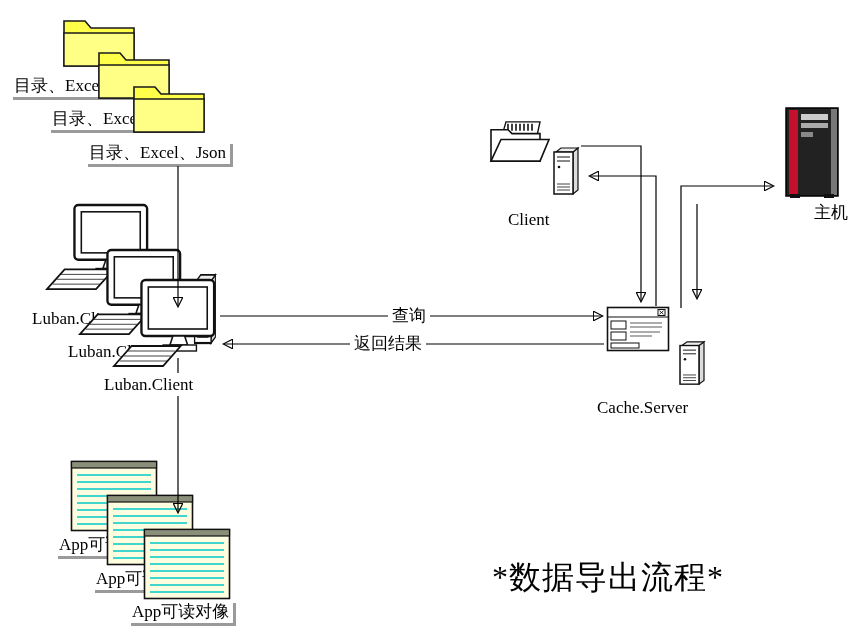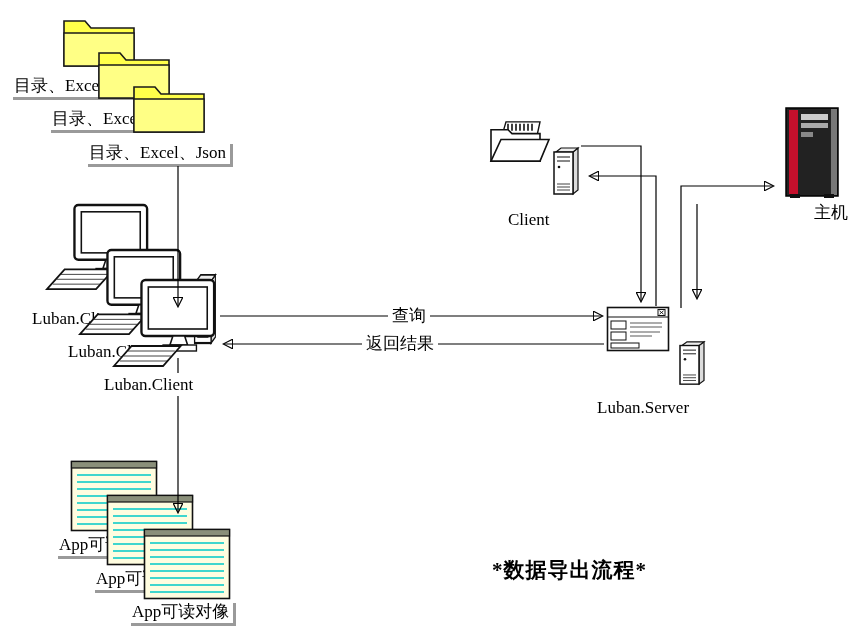--- a/index.html
+++ b/index.html
@@ -11,21 +11,21 @@
   .icon { position:absolute; }
   .lbl {
     position:absolute; font-size:17px; line-height:21px; white-space:nowrap;
     background:#fff; padding:1px 4px;
   }
   .shadow { box-shadow:3px 3px 0 #9a9a9a; }
   #connectors { position:absolute; left:0; top:0; z-index:40; pointer-events:none; }
   #connectors path { stroke:#000; stroke-width:1.2; fill:none; }
   #title {
     position:absolute; left:492px; top:556px; z-index:45;
-    font-size:21px; font-weight:bold; letter-spacing:1px;
+    font-size:32px; font-weight:normal; letter-spacing:1px;
   }
 </style>
 </head>
 <body>
 
 <div id="canvas">
 
   <svg width="0" height="0" style="position:absolute" aria-hidden="true">
     <defs>
       <symbol id="sym-folder" viewBox="0 0 80 62">
@@ -133,21 +133,21 @@
       <use href="#sym-host"></use>
     </svg>
   <div class="lbl" style="left:810px;top:201px;z-index:45">主机</div>
 
   <svg class="icon" style="left:606px;top:306px;z-index:10" width="64" height="46" viewBox="0 0 64 46">
       <use href="#sym-window"></use>
     </svg>
   <svg class="icon" style="left:677px;top:340px;z-index:10" width="30" height="46" viewBox="0 0 30 50" preserveAspectRatio="none">
       <use href="#sym-tower"></use>
     </svg>
-  <div class="lbl" style="left:593px;top:396px;z-index:45">Luban.Server</div>
+  <div class="lbl" style="left:593px;top:396px;z-index:45">Cache.Server</div>
 
   <svg class="icon" style="left:70px;top:460px;z-index:10" width="88" height="72" viewBox="0 0 88 72">
       <use href="#sym-doc"></use>
     </svg>
   <div class="lbl shadow" style="left:55px;top:533px;z-index:11">App可读对像</div>
   <svg class="icon" style="left:106px;top:494px;z-index:12" width="88" height="72" viewBox="0 0 88 72">
       <use href="#sym-doc"></use>
     </svg>
   <div class="lbl shadow" style="left:92px;top:567px;z-index:13">App可读对像</div>
   <svg class="icon" style="left:143px;top:528px;z-index:14" width="88" height="72" viewBox="0 0 88 72">
@@ -165,17 +165,17 @@
     <path d="M178 358 V512" marker-end="url(#arrow)"></path>
     <path d="M220 316 H602" marker-end="url(#arrow)"></path>
     <path d="M604 344 H224" marker-end="url(#arrow)"></path>
     <path d="M581 146 H641 V301" marker-end="url(#arrow)"></path>
     <path d="M656 306 V176 H590" marker-end="url(#arrow)"></path>
     <path d="M681 308 V186 H773" marker-end="url(#arrow)"></path>
     <path d="M697 204 V298" marker-end="url(#arrow)"></path>
   </svg>
 
   <div class="lbl" style="left:388px;top:304px;z-index:45">查询</div>
-  <div class="lbl" style="left:362px;top:332px;z-index:45">返回结果</div>
+  <div class="lbl" style="left:350px;top:332px;z-index:45">返回结果</div>
 
   <div id="title">*数据导出流程*</div>
 
 </div>
 
 </body></html>

